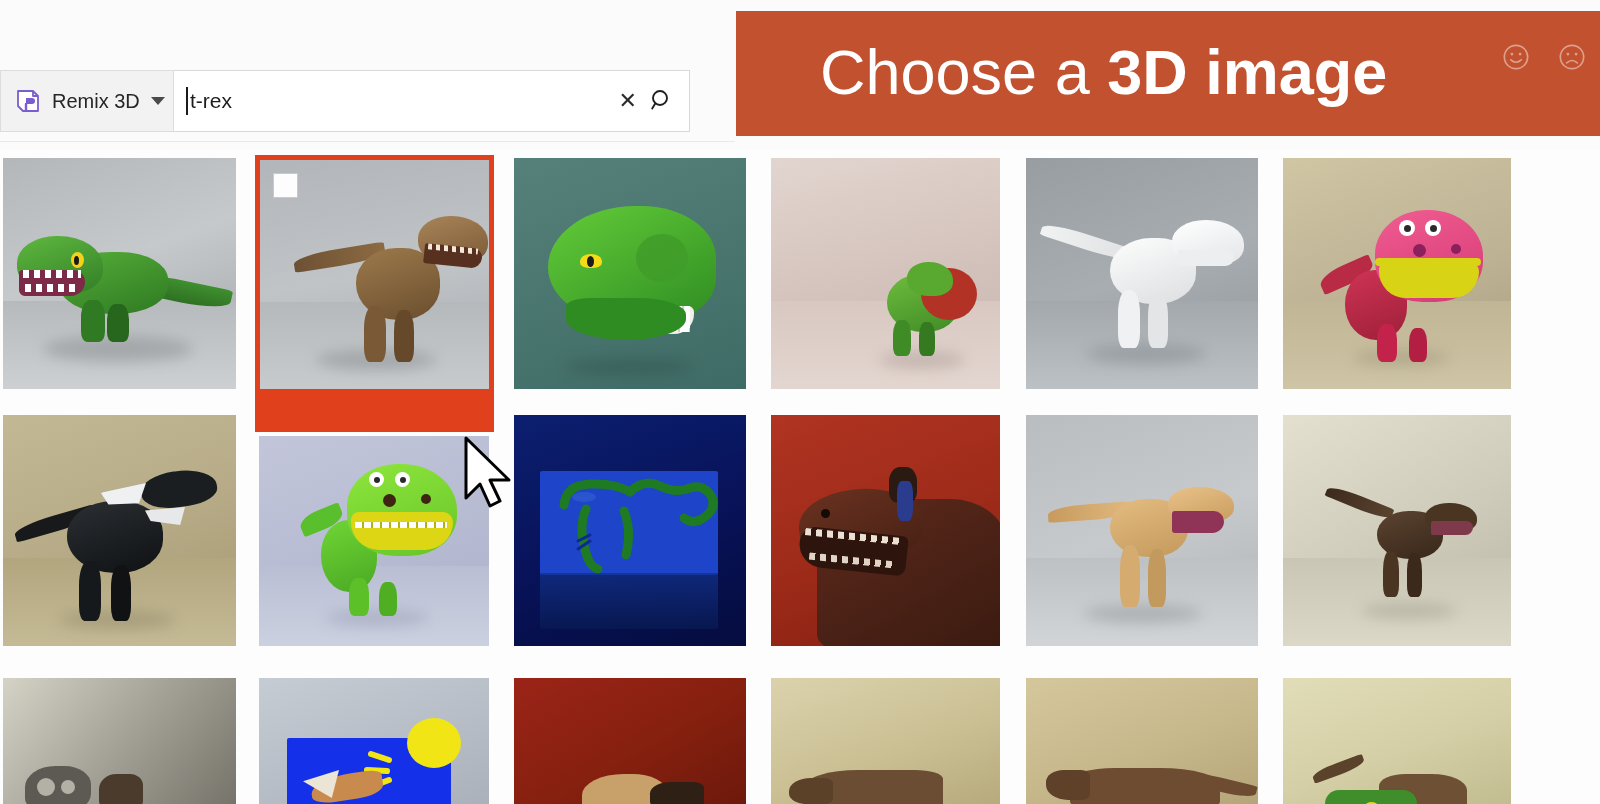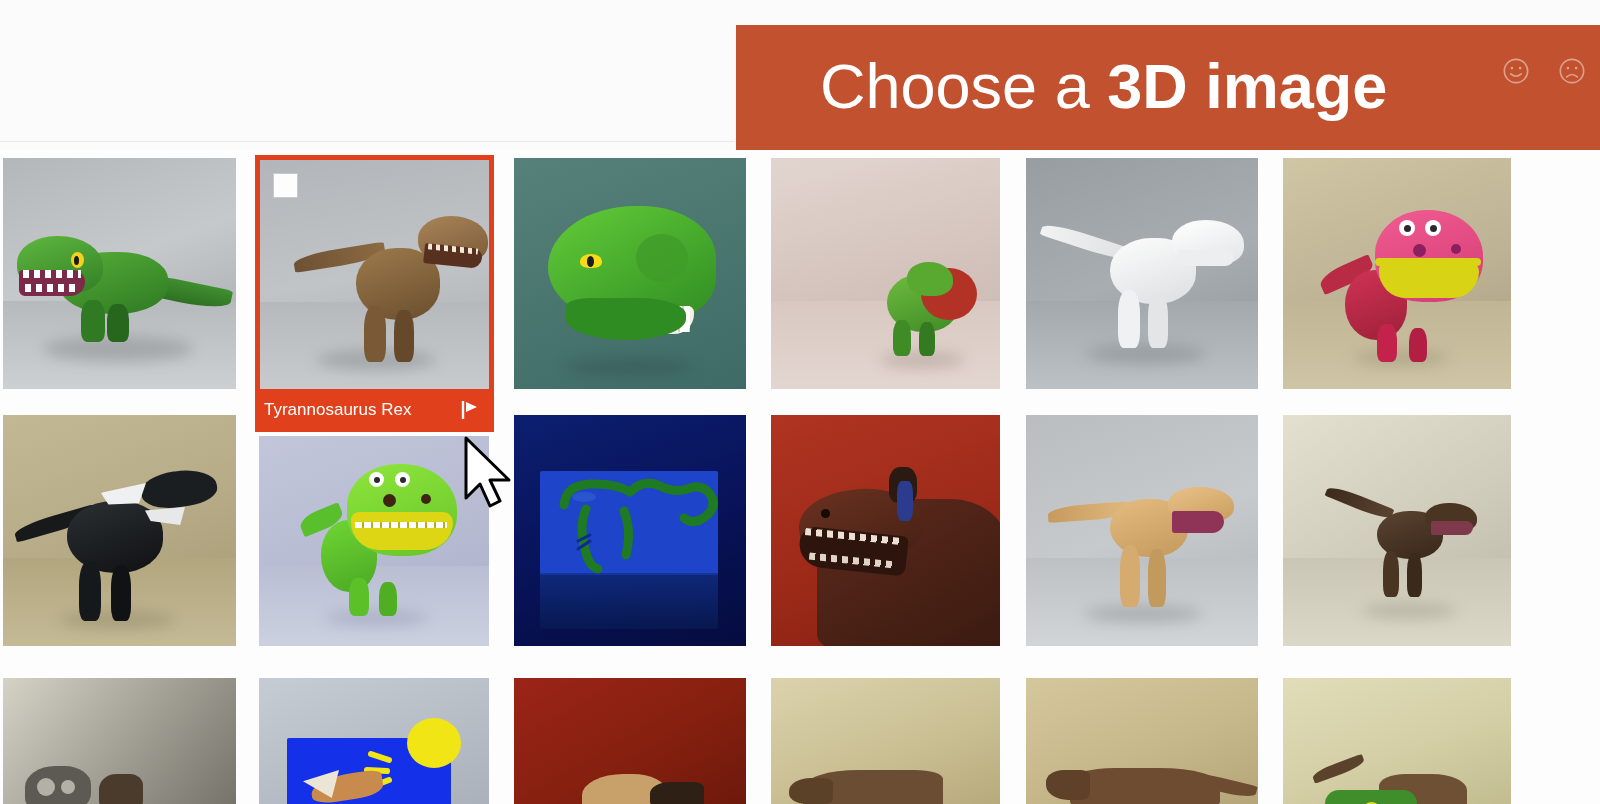--- a/index.html
+++ b/index.html
@@ -53,21 +53,21 @@
     white-space: nowrap; overflow: hidden;
   }
   .clear-x { font-size: 22px; color: #2b2b2b; line-height: 1; padding: 0 12px; }
   .mag { width: 26px; height: 26px; flex: 0 0 auto; }
   .hdr-divider {
     position: absolute; left: 0; top: 141px; width: 735px; height: 1px; background: #e9e9e9;
   }
 
   
   .promo {
-    position: absolute; left: 736px; top: 25px; width: 864px; height: 125px;
+    position: absolute; left: 736px; top: 11px; width: 864px; height: 125px;
     background: #c2522f; overflow: hidden;
   }
   .promo-text {
     position: absolute; left: 84px; top: 50%; transform: translateY(-52%);
     color: #ffffff; font-size: 63px; line-height: 1; white-space: nowrap;
     font-weight: 400;
   }
   .promo-text b { font-weight: 700; }
   .promo-faces { position: absolute; right: 14px; top: 32px; display: flex; gap: 28px; }
   .face { width: 28px; height: 28px; opacity: .45; }
@@ -103,20 +103,39 @@
   .eye { position: absolute; border-radius: 50%; }
   .teeth { position: absolute; }
 </style>
 </head>
 <body>
 
 <div id="app">
 
 
   <div class="search-row">
+    <div class="source-btn">
+      <svg class="source-icon" viewBox="0 0 30 30">
+        <path d="M5 5 H20 L25 10 V25 H10 L5 20 Z" fill="#ffffff" stroke="#7b5ecb" stroke-width="1.8" stroke-linejoin="round"></path>
+        <path d="M20 5 L20 10 L25 10" fill="none" stroke="#7b5ecb" stroke-width="1.8" stroke-linejoin="round"></path>
+        <path d="M13 12 h6 a3 3 0 0 1 0 6 h-6 z" fill="#7b5ecb"></path>
+        <path d="M13 18 v6" stroke="#7b5ecb" stroke-width="2.4" stroke-linecap="round"></path>
+      </svg>
+      <span class="source-label">Remix 3D</span>
+      <span class="caret"></span>
+    </div>
+    <div class="search-box">
+      <span class="caret-bar"></span>
+      <span class="search-value" title="Search">t-rex</span>
+      <span class="clear-x">✕</span>
+      <svg class="mag" viewBox="0 0 26 26">
+        <circle cx="11" cy="10" r="7" fill="none" stroke="#1f1f1f" stroke-width="1.9"></circle>
+        <line x1="6.4" y1="15.3" x2="3.2" y2="20.5" stroke="#1f1f1f" stroke-width="1.9" stroke-linecap="round"></line>
+      </svg>
+    </div>
   </div>
   <div class="hdr-divider"></div>
 
   <div class="promo">
     <div class="promo-text"><span>Choose a </span><b>3D image</b></div>
     <div class="promo-faces">
       <svg class="face" viewBox="0 0 24 24">
         <circle cx="12" cy="12" r="10" fill="none" stroke="#ffffff" stroke-width="1.4"></circle>
         <circle cx="8.5" cy="9.5" r="1.2" fill="#ffffff"></circle>
         <circle cx="15.5" cy="9.5" r="1.2" fill="#ffffff"></circle>
@@ -155,27 +174,20 @@
       <div class="thumb" style="background:linear-gradient(170deg,#b2b6ba 0%,#c0c4c7 50%,#a6aaae 100%);">
         <div class="floor" style="background:linear-gradient(#b5b9bc,#c8cbce);"></div>
         <div class="ellipse-shadow" style="left:56px;top:190px;width:120px;height:20px;background:#6a6f72;"></div>
         <div class="tail" style="left:34px;top:96px;width:92px;height:17px;background:linear-gradient(90deg,#6d5134,#8d6b42);transform:rotate(-9deg);"></div>
         <div class="body" style="left:96px;top:88px;width:84px;height:72px;background:linear-gradient(160deg,#9d7a4c,#6a4e2e);"></div>
         <div class="head" style="left:158px;top:56px;width:70px;height:48px;background:linear-gradient(160deg,#a98459,#7a5a36);"></div>
         <div class="teeth" style="left:164px;top:86px;width:58px;height:20px;background:#58301f;border-radius:4px 16px 18px 4px;transform:rotate(6deg);"></div>
         <div class="teeth" style="left:168px;top:86px;width:50px;height:6px;background:repeating-linear-gradient(90deg,#f2e7d8 0 4px,transparent 4px 8px);transform:rotate(6deg);"></div>
         <div class="leg" style="left:104px;top:146px;width:22px;height:56px;background:#7a5a36;"></div>
         <div class="leg" style="left:134px;top:150px;width:20px;height:52px;background:#66492a;"></div>
-      </div>
-      <div class="tile-caption">
-        <span>Tyrannosaurus Rex</span>
-        <svg class="flag-icon" viewBox="0 0 20 22">
-          <line x1="3" y1="2" x2="3" y2="20" stroke="#ffffff" stroke-width="2.4"></line>
-          <path d="M6 3 L17 8 L6 13 Z" fill="#ffffff"></path>
-        </svg>
       </div>
     </div>
 
     <div class="tile" style="left:514px;top:8px;width:232px;height:231px;">
       <div class="thumb" style="background:linear-gradient(160deg,#56817a,#3f6b66);">
         <div class="ellipse-shadow" style="left:50px;top:200px;width:130px;height:18px;background:#2b4a47;"></div>
         <div class="head" style="left:34px;top:48px;width:168px;height:118px;background:linear-gradient(150deg,#63cc39,#2f8c22);border-radius:54% 46% 40% 50%;"></div>
         <div class="blob" style="left:122px;top:76px;width:52px;height:48px;background:#3f9c29;opacity:.85;"></div>
         <div class="eye" style="left:66px;top:96px;width:22px;height:14px;background:#f5dc16;border-radius:50% 50% 40% 40%;"></div>
         <div class="eye" style="left:73px;top:98px;width:7px;height:11px;background:#1c1c1c;"></div>

